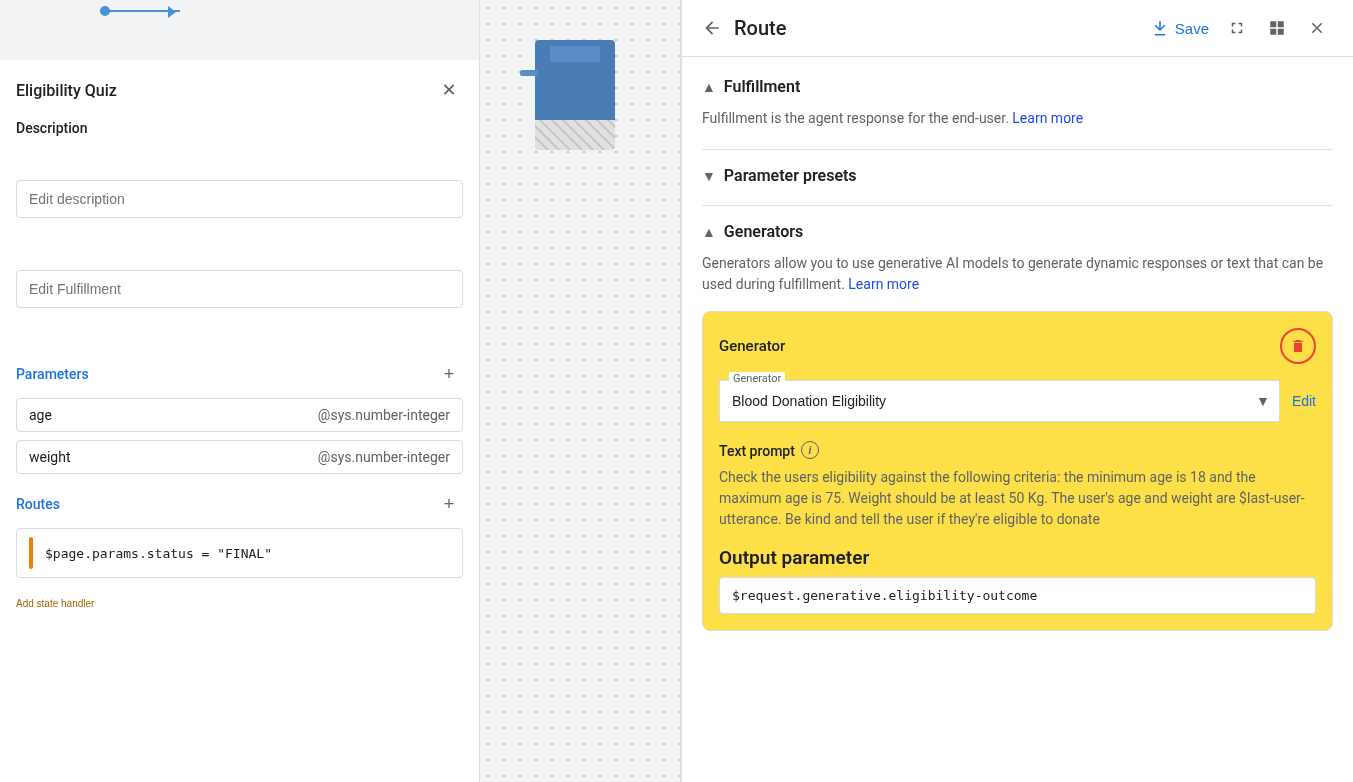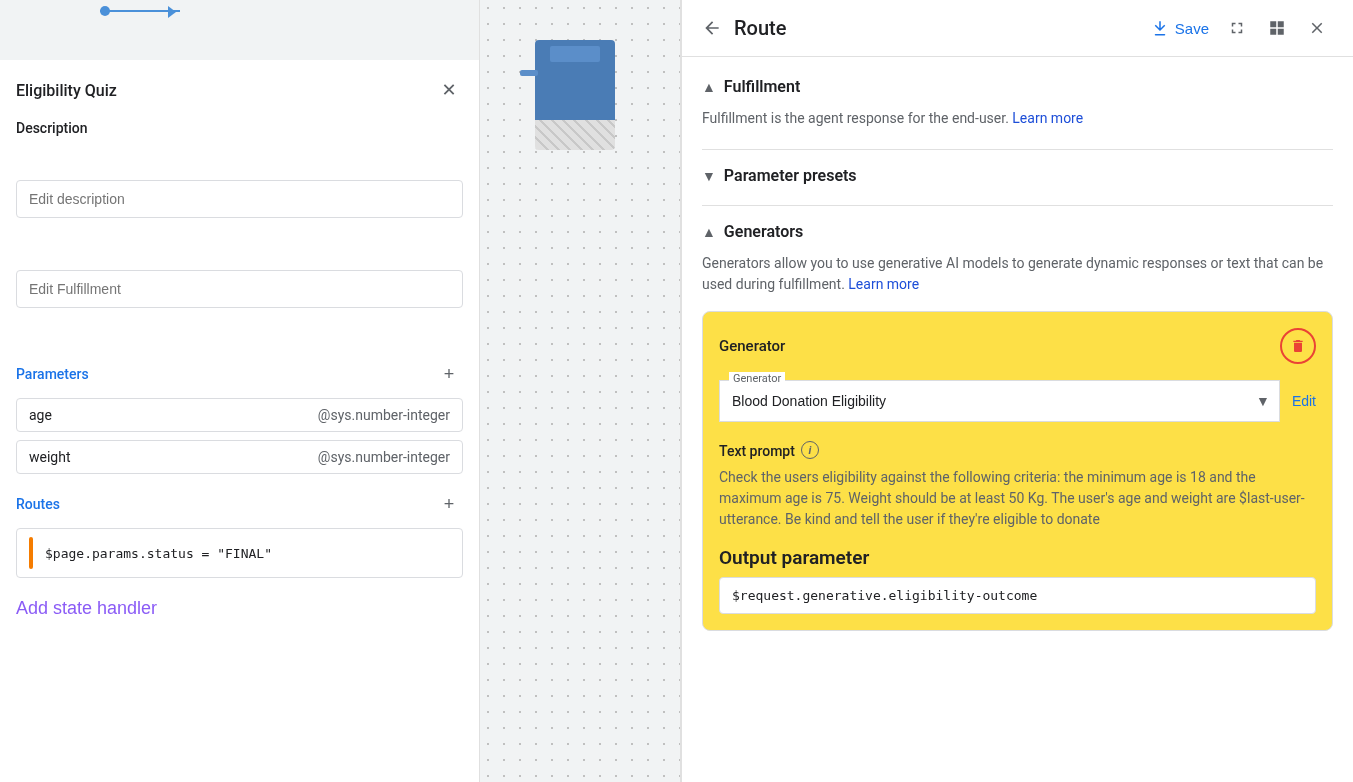--- a/index.html
+++ b/index.html
@@ -183,22 +183,22 @@
       flex-shrink: 0;
     }
 
     .route-text {
       font-size: 13px;
       color: #202124;
       font-family: monospace;
     }
 
     .add-state-handler {
-      color: #8b5cf6;
-      font-size: 18px;
+      color: #a16207;
+      font-size: 10px;
       font-weight: 500;
       cursor: pointer;
       background: none;
       border: none;
       padding: 4px 0;
       margin-top: 8px;
     }
 
     
     .canvas-area {

